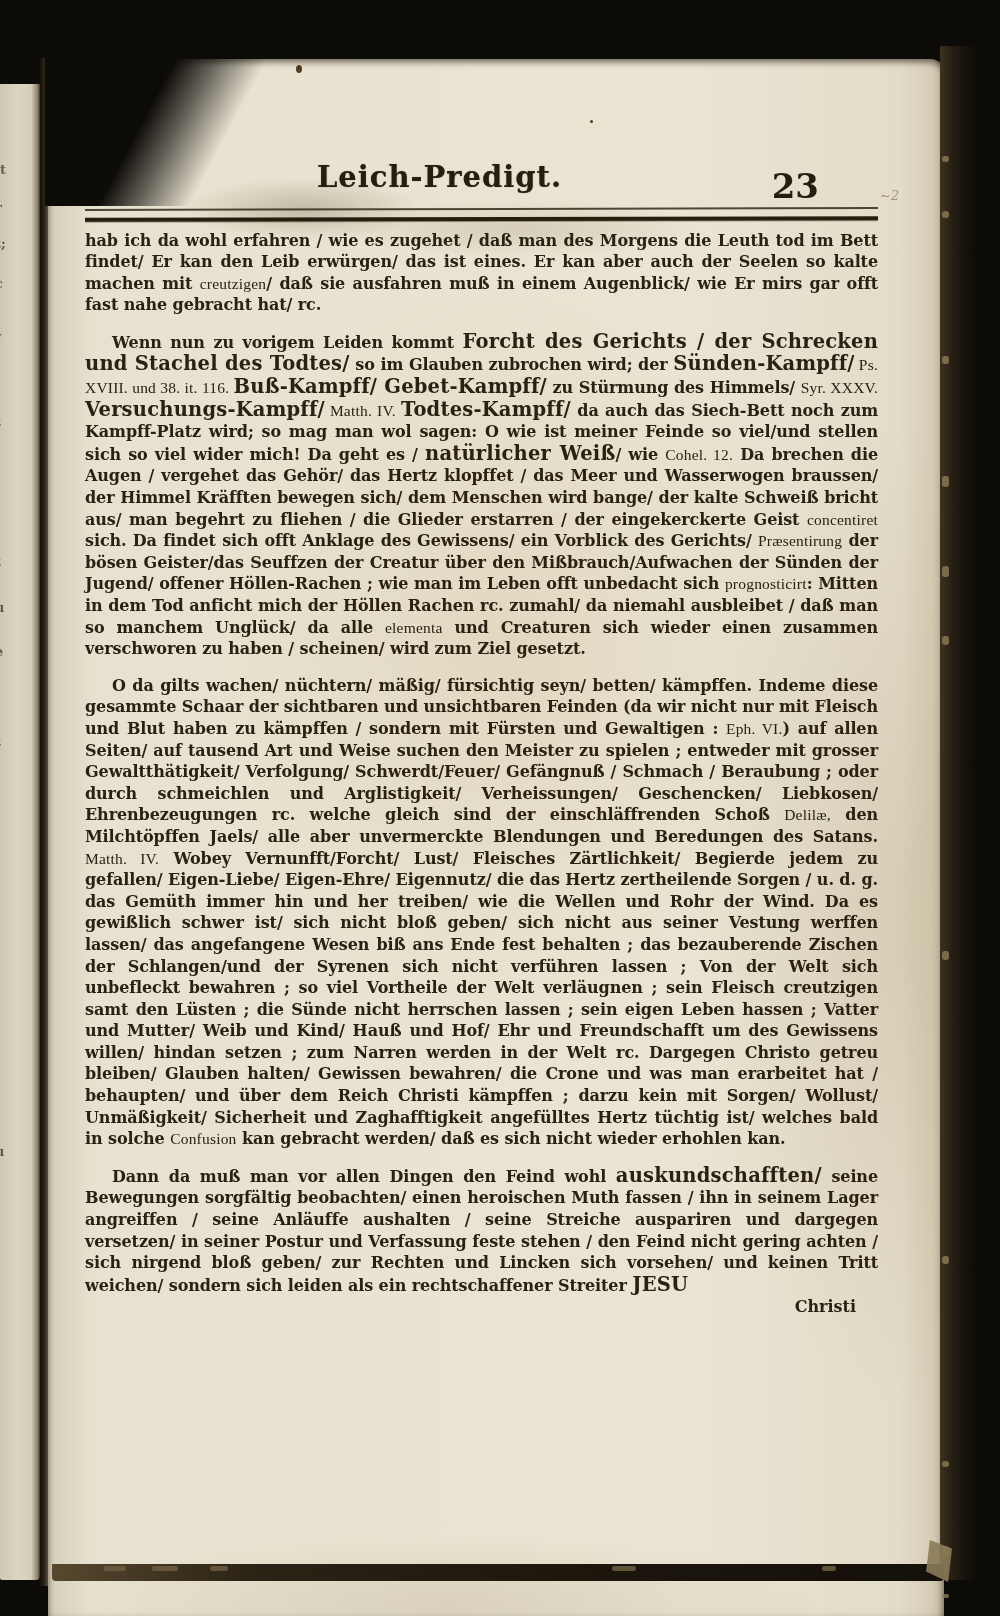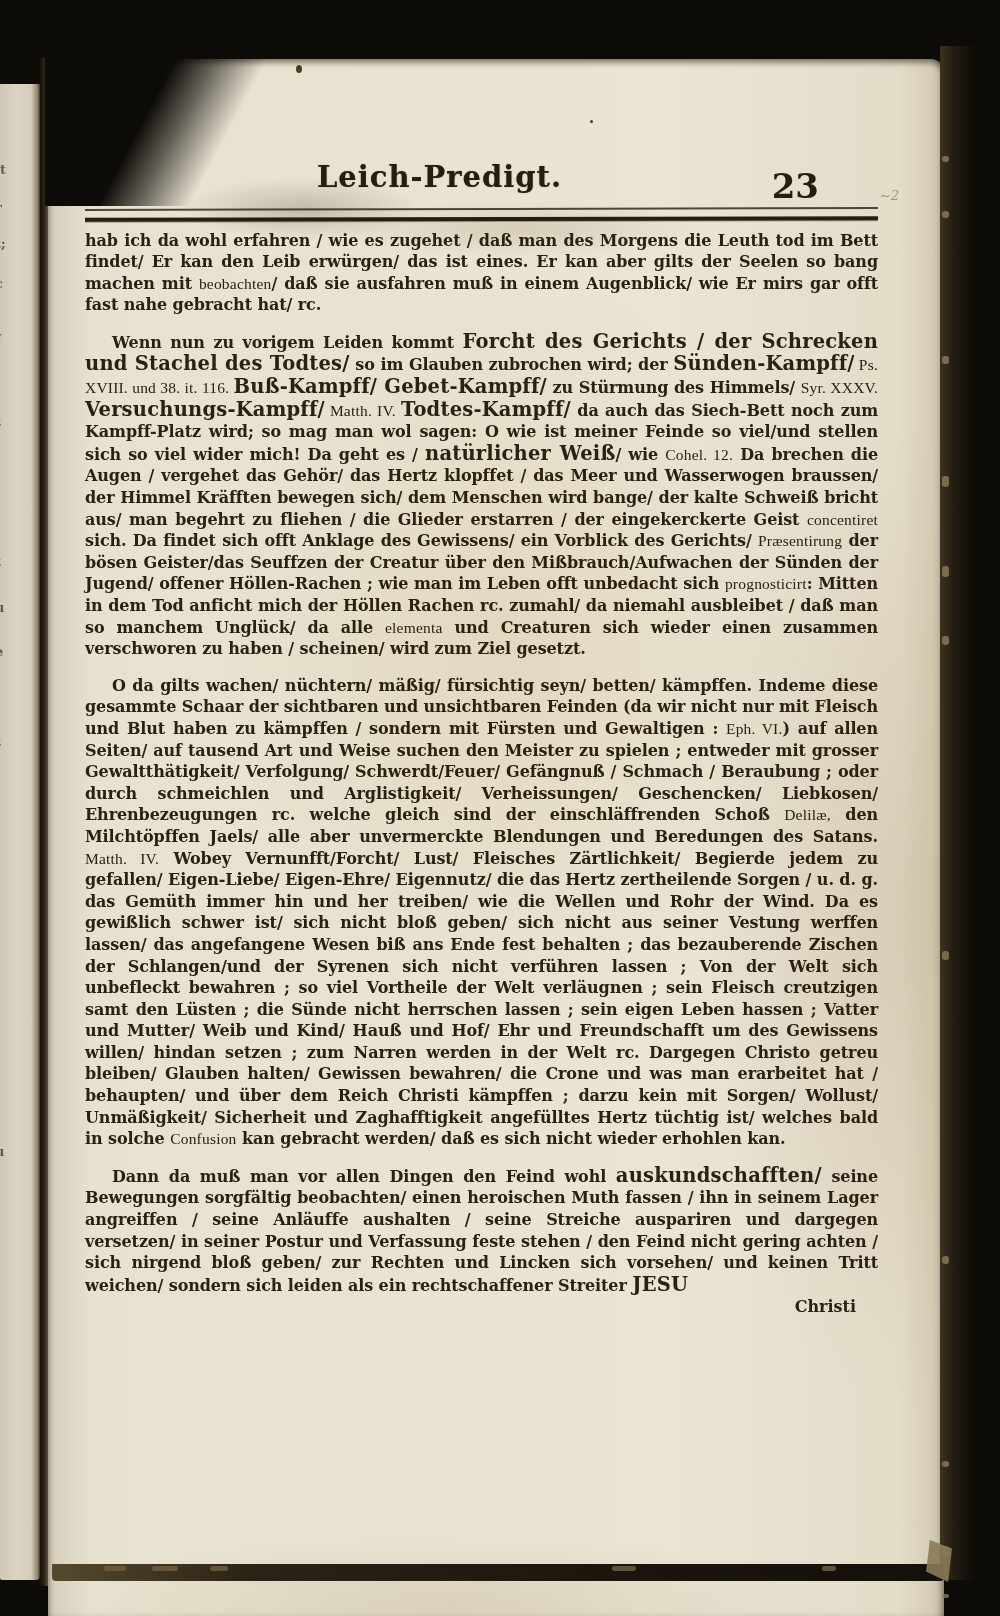--- a/index.html
+++ b/index.html
@@ -96,21 +96,21 @@
 
     <div class="content">
       <div class="header-row">
         <div class="header-title">Leich-Predigt.</div>
         <div class="page-number">23</div>
       </div>
       <div class="rule-thin"></div>
       <div class="rule-thick"></div>
 
       <div class="text-block">
-          <p><span>hab ich da wohl erfahren / wie es zugehet / daß man des Morgens die Leuth tod im Bett findet/ Er kan den Leib erwürgen/ das ist eines.  Er kan aber gilts der Seelen so bang machen mit </span><span class="latin">beobachten</span><span>/ daß sie ausfahren muß in einem Augenblick/ wie Er mirs gar offt fast nahe gebracht hat/ rc.</span></p>
+          <p><span>hab ich da wohl erfahren / wie es zugehet / daß man des Morgens die Leuth tod im Bett findet/ Er kan den Leib erwürgen/ das ist eines.  Er kan aber auch der Seelen so kalte machen mit </span><span class="latin">creutzigen</span><span>/ daß sie ausfahren muß in einem Augenblick/ wie Er mirs gar offt fast nahe gebracht hat/ rc.</span></p>
           <p class="indent"><span>Wenn nun zu vorigem Leiden kommt </span><span class="em">Forcht des Gerichts / der Schrecken und Stachel des Todtes/</span><span> so im Glauben zubrochen wird; der </span><span class="em">Sünden-Kampff/</span><span class="latin"> Ps. XVIII. und 38. it. 116. </span><span class="em">Buß-Kampff/ Gebet-Kampff/</span><span> zu Stürmung des Himmels/ </span><span class="latin">Syr. XXXV. </span><span class="em">Versuchungs-Kampff/</span><span class="latin"> Matth. IV. </span><span class="em">Todtes-Kampff/</span><span> da auch das Siech-Bett noch zum Kampff-Platz wird; so mag man wol sagen: O wie ist meiner Feinde so viel/und stellen sich so viel wider mich! Da geht es / </span><span class="em">natürlicher Weiß</span><span>/ wie </span><span class="latin">Cohel. 12.</span><span> Da brechen die Augen / vergehet das Gehör/ das Hertz klopffet / das Meer und Wasserwogen braussen/ der Himmel Kräfften bewegen sich/ dem Menschen wird bange/ der kalte Schweiß bricht aus/ man begehrt zu fliehen / die Glieder erstarren / der eingekerckerte Geist </span><span class="latin">concentiret</span><span> sich.  Da findet sich offt Anklage des Gewissens/ ein Vorblick des Gerichts/ </span><span class="latin">Præsentirung</span><span> der bösen Geister/das Seuffzen der Creatur über den Mißbrauch/Aufwachen der Sünden der Jugend/ offener Höllen-Rachen ; wie man im Leben offt unbedacht sich </span><span class="latin">prognosticirt</span><span>: Mitten in dem Tod anficht mich der Höllen Rachen rc. zumahl/ da niemahl ausbleibet / daß man so manchem Unglück/ da alle </span><span class="latin">elementa</span><span> und Creaturen sich wieder einen zusammen verschworen zu haben / scheinen/ wird zum Ziel gesetzt.</span></p>
           <p class="indent"><span>O da gilts wachen/ nüchtern/ mäßig/ fürsichtig seyn/ betten/ kämpffen.  Indeme diese gesammte Schaar der sichtbaren und unsichtbaren Feinden (da wir nicht nur mit Fleisch und Blut haben zu kämpffen / sondern mit Fürsten und Gewaltigen : </span><span class="latin">Eph. VI.</span><span>) auf allen Seiten/ auf tausend Art und Weise suchen den Meister zu spielen ; entweder mit grosser Gewaltthätigkeit/ Verfolgung/ Schwerdt/Feuer/ Gefängnuß / Schmach / Beraubung ; oder durch schmeichlen und Arglistigkeit/ Verheissungen/ Geschencken/ Liebkosen/ Ehrenbezeugungen rc. welche gleich sind der einschläffrenden Schoß </span><span class="latin">Delilæ,</span><span> den Milchtöpffen Jaels/ alle aber unvermerckte Blendungen und Beredungen des Satans. </span><span class="latin">Matth. IV.</span><span> Wobey Vernunfft/Forcht/ Lust/ Fleisches Zärtlichkeit/ Begierde jedem zu gefallen/ Eigen-Liebe/ Eigen-Ehre/ Eigennutz/ die das Hertz zertheilende Sorgen / u. d. g. das Gemüth immer hin und her treiben/ wie die Wellen und Rohr der Wind.  Da es gewißlich schwer ist/ sich nicht bloß geben/ sich nicht aus seiner Vestung werffen lassen/ das angefangene Wesen biß ans Ende fest behalten ; das bezauberende Zischen der Schlangen/und der Syrenen sich nicht verführen lassen ; Von der Welt sich unbefleckt bewahren ; so viel Vortheile der Welt verläugnen ; sein Fleisch creutzigen samt den Lüsten ; die Sünde nicht herrschen lassen ; sein eigen Leben hassen ; Vatter und Mutter/ Weib und Kind/ Hauß und Hof/ Ehr und Freundschafft um des Gewissens willen/ hindan setzen ; zum Narren werden in der Welt rc.  Dargegen Christo getreu bleiben/ Glauben halten/ Gewissen bewahren/ die Crone und was man erarbeitet hat / behaupten/ und über dem Reich Christi kämpffen ; darzu kein mit Sorgen/ Wollust/ Unmäßigkeit/ Sicherheit und Zaghafftigkeit angefülltes Hertz tüchtig ist/ welches bald in solche </span><span class="latin">Confusion</span><span> kan gebracht werden/ daß es sich nicht wieder erhohlen kan.</span></p>
           <p class="indent"><span>Dann da muß man vor allen Dingen den Feind wohl </span><span class="em">auskundschafften/</span><span> seine Bewegungen sorgfältig beobachten/ einen heroischen Muth fassen / ihn in seinem Lager angreiffen / seine Anläuffe aushalten / seine Streiche auspariren und dargegen versetzen/ in seiner Postur und Verfassung feste stehen / den Feind nicht gering achten / sich nirgend bloß geben/ zur Rechten und Lincken sich vorsehen/ und keinen Tritt weichen/ sondern sich leiden als ein rechtschaffener Streiter </span><span class="em">JESU</span></p>
         </div>
 
       <div class="catchword">Christi</div>
     </div>
   </div>
 
   <div class="right-strip">

